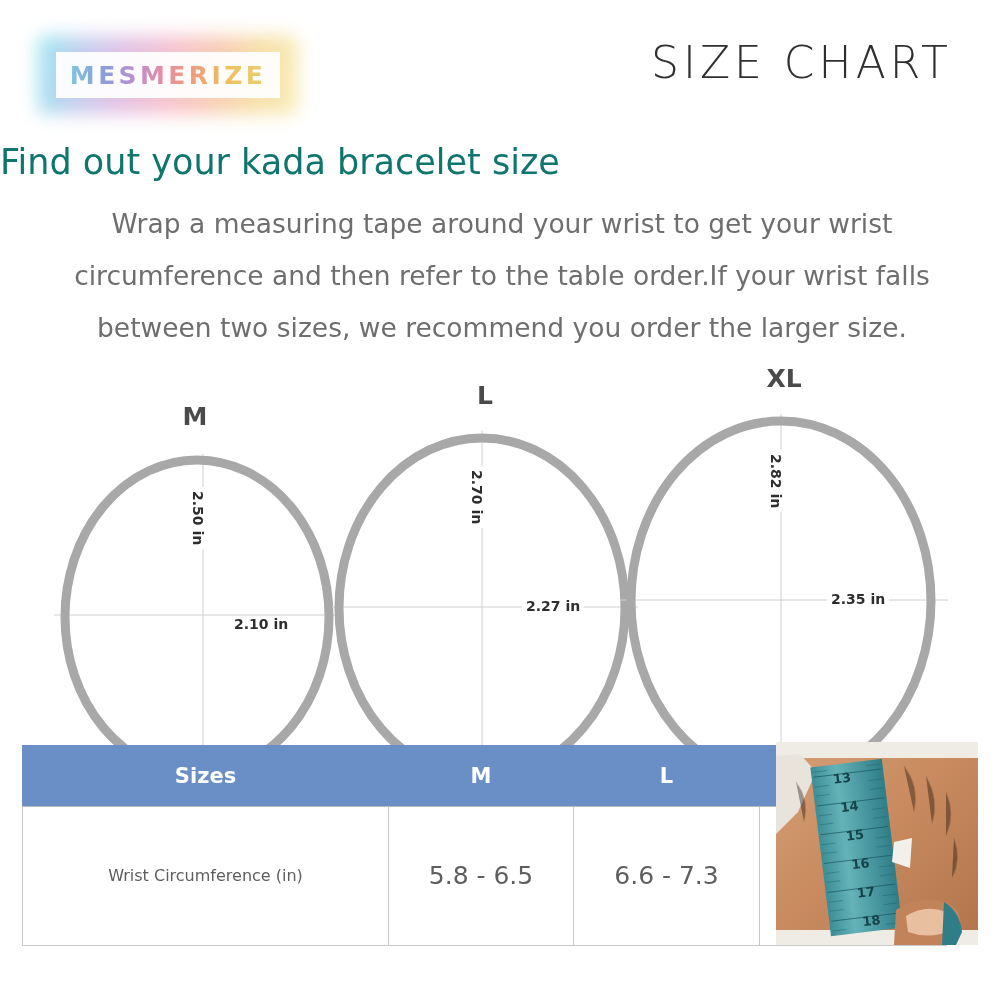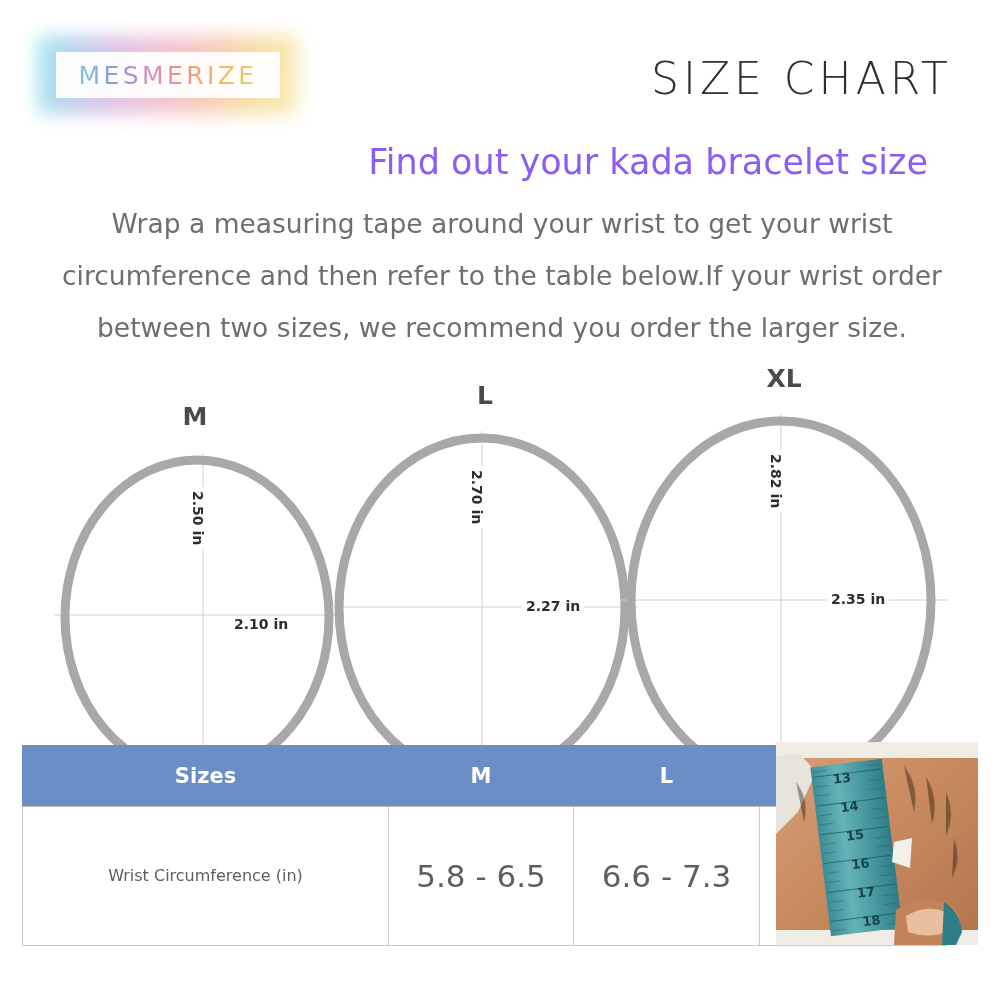--- a/index.html
+++ b/index.html
@@ -44,55 +44,55 @@
     right: 8px;
     bottom: 6px;
     background: rgba(255,255,255,0.93);
     display: flex;
     align-items: center;
     justify-content: center;
   }
   #logo-text {
     font-family: "DejaVu Sans", "Liberation Sans", sans-serif;
     font-size: 25px;
-    font-weight: 400;
+    font-weight: 700;
     letter-spacing: 3.4px;
     background: linear-gradient(95deg,
         #7fc6dd 0%, #8b9ed8 18%, #b98fd0 33%,
         #e98da2 48%, #ef9d7c 63%, #eec05f 80%, #e8cf72 100%);
     -webkit-background-clip: text;
     background-clip: text;
     color: transparent;
     -webkit-text-fill-color: transparent;
     white-space: nowrap;
   }
 
   
   #chart-title {
     position: absolute;
     right: 48px;
-    top: 53px;
+    top: 37px;
     font-family: "DejaVu Sans", "Liberation Sans", sans-serif;
     font-size: 44px;
     font-weight: 300;
     letter-spacing: 4px;
     color: #2f2f2f;
     white-space: nowrap;
   }
 
   
   #heading {
     position: absolute;
     left: 0;
     top: 142px;
     width: 928px;
-    text-align: right;
+    text-align: left;
     font-size: 35px;
     font-weight: 400;
-    color: #8b5cf6;
+    color: #0f766e;
   }
   #intro {
     position: absolute;
     left: 52px;
     top: 198px;
     width: 900px;
     text-align: center;
     font-size: 26.5px;
     line-height: 52px;
     color: #6e6e6e;
@@ -156,21 +156,21 @@
     background: #6a8fc7;
     color: #ffffff;
     font-size: 21px;
     font-weight: bold;
     height: 58px;
     border-color: #6a8fc7;
     border-bottom-color: #b9b9b9;
   }
   #size-table tbody td {
     height: 136px;
-    font-size: 31px;
+    font-size: 25px;
     color: #5e5e5e;
     line-height: 32px;
   }
   #size-table tbody td.rowhead { font-size: 16px; }
   #size-table col.c0 { width: 366px; }
   #size-table col.c1 { width: 185px; }
   #size-table col.c2 { width: 186px; }
   #size-table col.c3 { width: 187px; }
 
   
@@ -191,21 +191,21 @@
 <div id="logo-wrap">
   <div id="logo-glow"></div>
   <div id="logo-box">
     <span id="logo-text">MESMERIZE</span>
   </div>
 </div>
 
 <div id="chart-title">SIZE CHART</div>
 
 <div id="heading">Find out your kada bracelet size</div>
-<div id="intro">Wrap a measuring tape around your wrist to get your wrist circumference and then refer to the table below.If your wrist order between two sizes, we recommend you order the larger size.</div>
+<div id="intro">Wrap a measuring tape around your wrist to get your wrist circumference and then refer to the table order.If your wrist falls between two sizes, we recommend you order the larger size.</div>
 
 <div id="ovals">
 
   <div class="oval-group" style="left:50px; top:52px; width:290px; height:400px;">
     <div class="oval-label" style="top:10px;">M</div>
     <svg class="oval-svg" width="290" height="400" viewBox="0 0 290 400">
       <line x1="4" y1="223" x2="286" y2="223" stroke="#d0d0d0" stroke-width="1"></line>
       <line x1="153" y1="62" x2="153" y2="390" stroke="#d0d0d0" stroke-width="1"></line>
       <ellipse cx="147" cy="225" rx="132" ry="157" fill="none" stroke="#a8a8a8" stroke-width="9"></ellipse>
     </svg>

